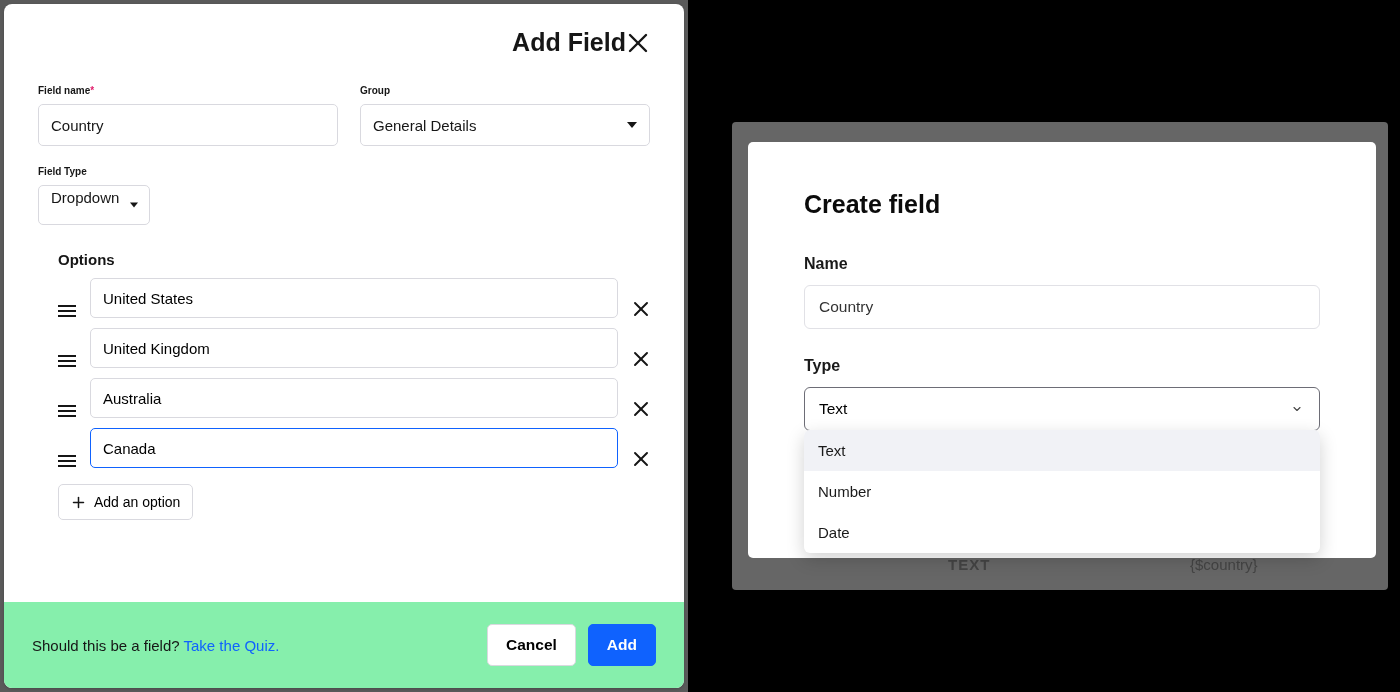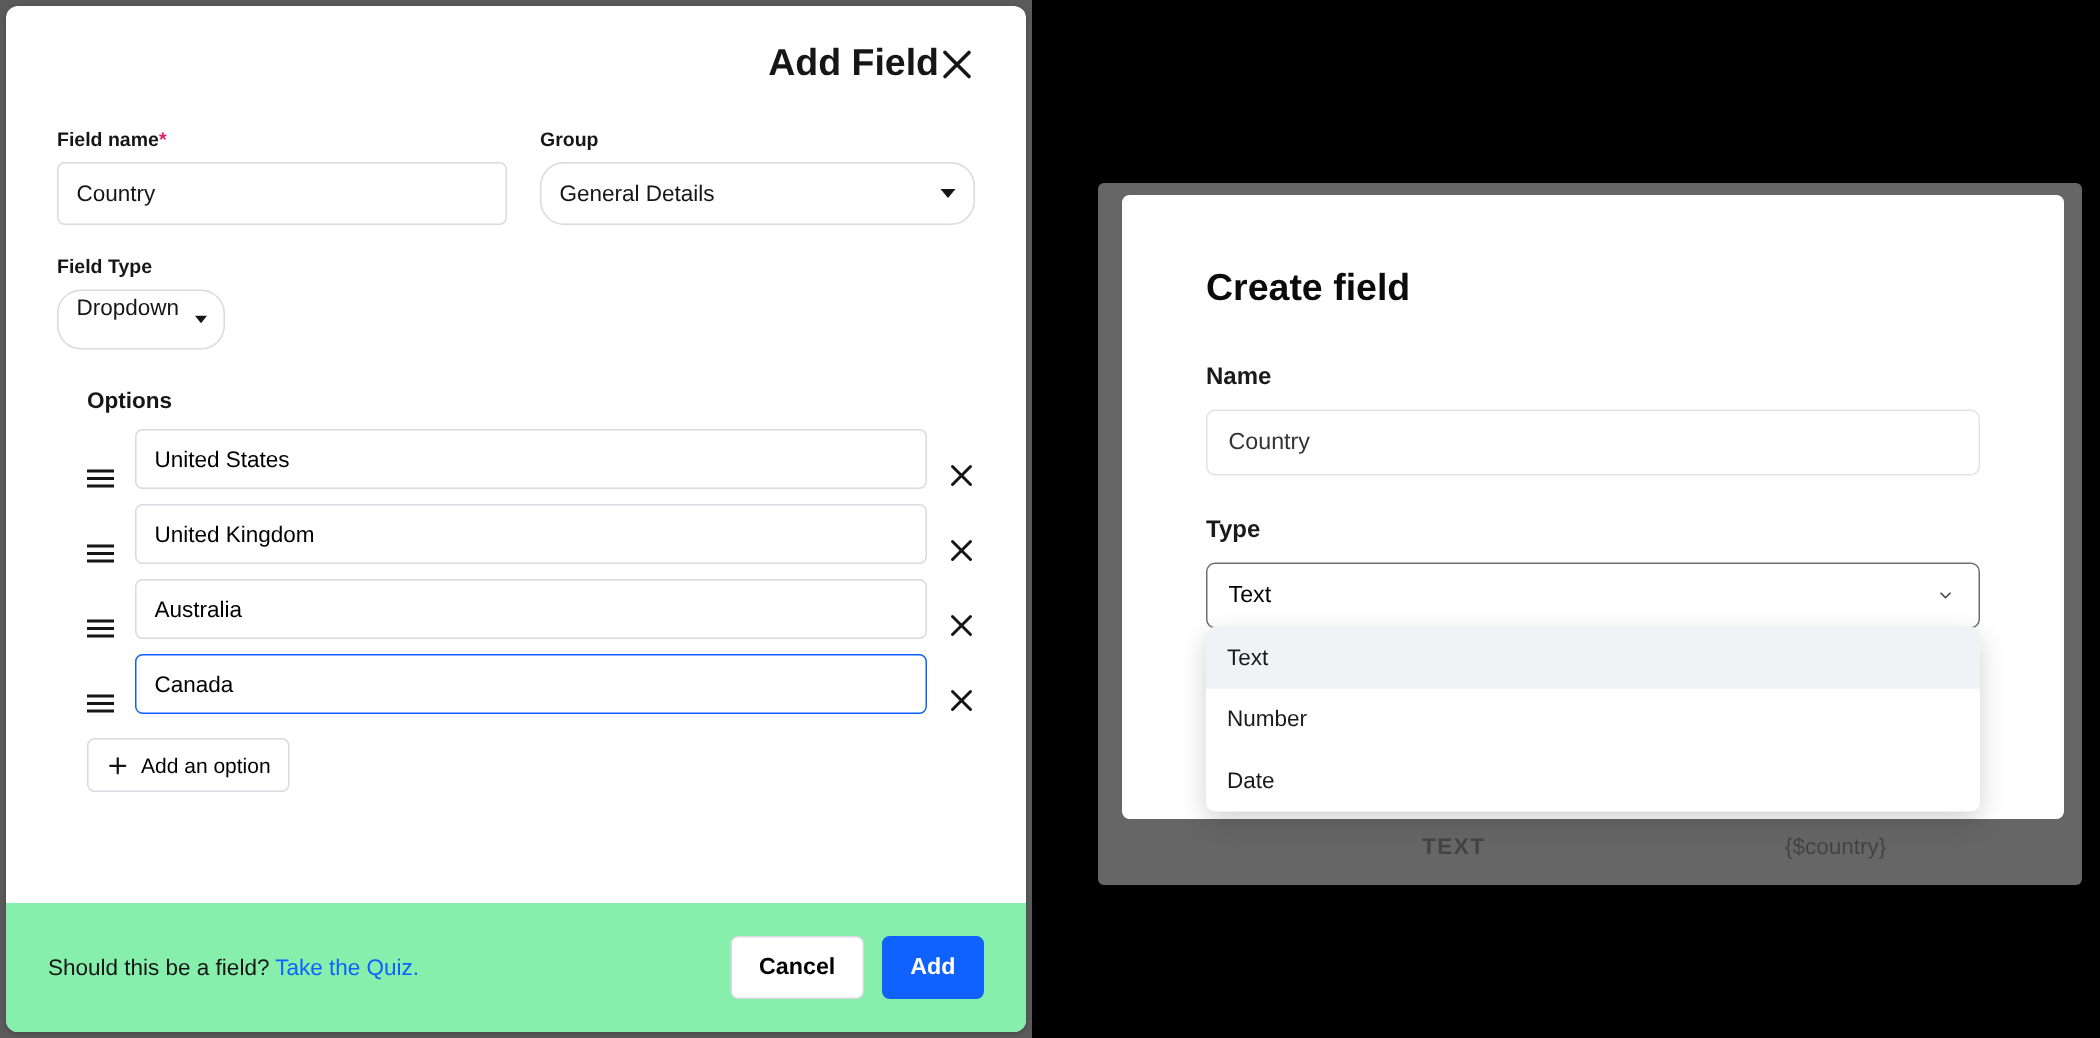--- a/index.html
+++ b/index.html
@@ -36,39 +36,39 @@
       margin-bottom: 28px;
     }
     .lm-title { font-size: 25px; font-weight: 700; color: #161616; }
     .close-x { width: 24px; height: 24px; cursor: pointer; color: #161616; }
     .close-x svg { width: 100%; height: 100%; }
 
     .form-row { display: flex; gap: 22px; margin-bottom: 20px; }
     .form-col { flex: 1; }
     .form-col.narrow { flex: 0 0 300px; }
 
-    .f-label { font-size: 13px; font-weight: 600; color: #161616; margin-bottom: 8px; display: block; }
+    .f-label { font-size: 10px; font-weight: 600; color: #161616; margin-bottom: 8px; display: block; }
     .req { color: #e11d6b; }
 
     .txt-input {
       width: 100%;
       height: 42px;
       border: 1px solid #d9d9df;
       border-radius: 5px;
       padding: 0 12px;
       font-size: 15px;
       color: #161616;
       background: #fff;
     }
 
     .select-box {
       position: relative;
       height: 42px;
       border: 1px solid #d9d9df;
-      border-radius: 16px;
+      border-radius: 5px;
       padding: 0 34px 0 12px;
       font-size: 15px;
       color: #161616;
       display: flex;
       align-items: center;
       background: #fff;
       cursor: pointer;
     }
     .select-box .caret {
       position: absolute; right: 12px; top: 50%; transform: translateY(-50%);
@@ -154,21 +154,21 @@
       height: 468px;
     }
     .right-bg {
       position: absolute;
       inset: 0;
       background: #666;
       border-radius: 4px;
     }
     .right-card {
       position: absolute;
-      left: 16px; top: 8px; right: 12px;
+      left: 16px; top: 20px; right: 12px;
       background: #fff;
       border-radius: 5px;
       padding: 48px 56px 0 56px;
       min-height: 416px;
       overflow: visible;
     }
     .rc-title { font-size: 25px; font-weight: 700; color: #0b0b0b; margin-bottom: 36px; }
     .rc-label { font-size: 16px; font-weight: 600; color: #1a1a1a; margin-bottom: 12px; display:block; }
     .rc-input {
       width: 100%; height: 44px;

